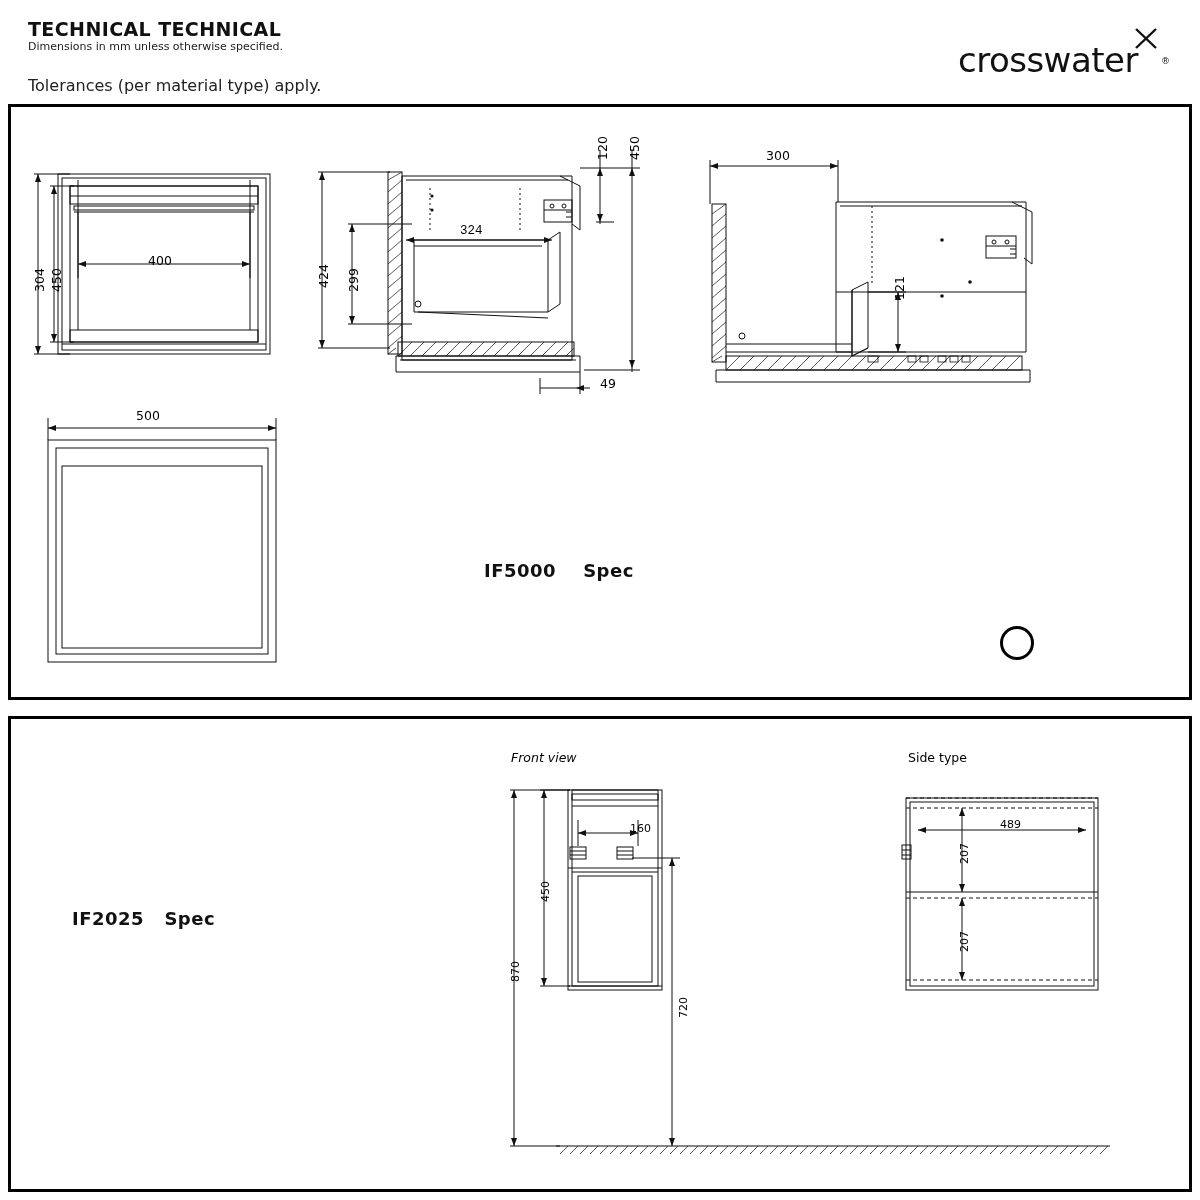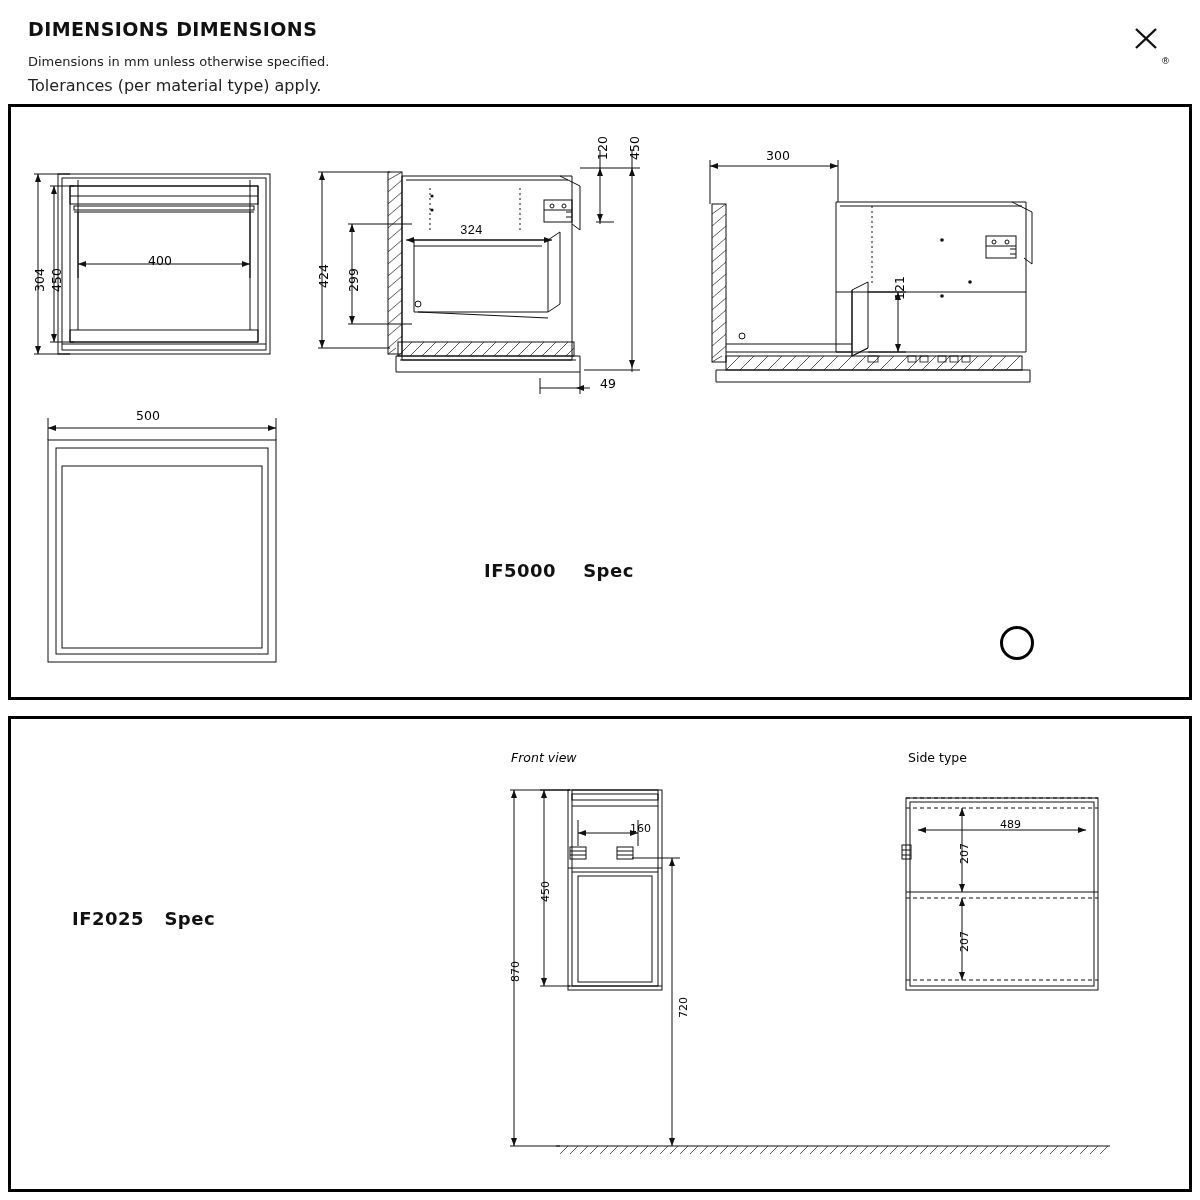--- a/index.html
+++ b/index.html
@@ -25,22 +25,22 @@
     position: absolute;
     left: 28px;
     top: 18px;
     font-size: 19px;
     font-weight: bold;
     letter-spacing: 0.4px;
   }
   .header-sub1 {
     position: absolute;
     left: 28px;
-    top: 54px;
-    font-size: 13px;
+    top: 40px;
+    font-size: 11px;
     color: #222;
   }
   .header-sub2 {
     position: absolute;
     left: 28px;
     top: 76px;
     font-size: 16px;
     color: #222;
   }
   .brand {
@@ -117,23 +117,24 @@
     border: 3px solid #000;
     border-radius: 50%;
     box-sizing: border-box;
   }
 </style>
 </head>
 <body>
 
 <div class="page">
 
-  <div class="header-title">DIMENSIONS DIMENSIONS</div>
+  <div class="header-title">TECHNICAL TECHNICAL</div>
   <div class="header-sub1">Dimensions in mm unless otherwise specified.</div>
   <div class="header-sub2">Tolerances (per material type) apply.</div>
+  <div class="brand">crosswater</div>
   <svg class="brand-mark" viewBox="0 0 26 26">
     <path d="M2 3 L22 22" stroke="#111" stroke-width="2.4" fill="none"></path>
     <path d="M22 3 L2 22" stroke="#111" stroke-width="2.4" fill="none"></path>
   </svg>
   <div class="brand-reg">®</div>
 
   <div class="panel" id="panel-top"></div>
   <div class="panel" id="panel-bottom"></div>
 
   <svg class="draw" viewBox="0 0 1200 1200">

